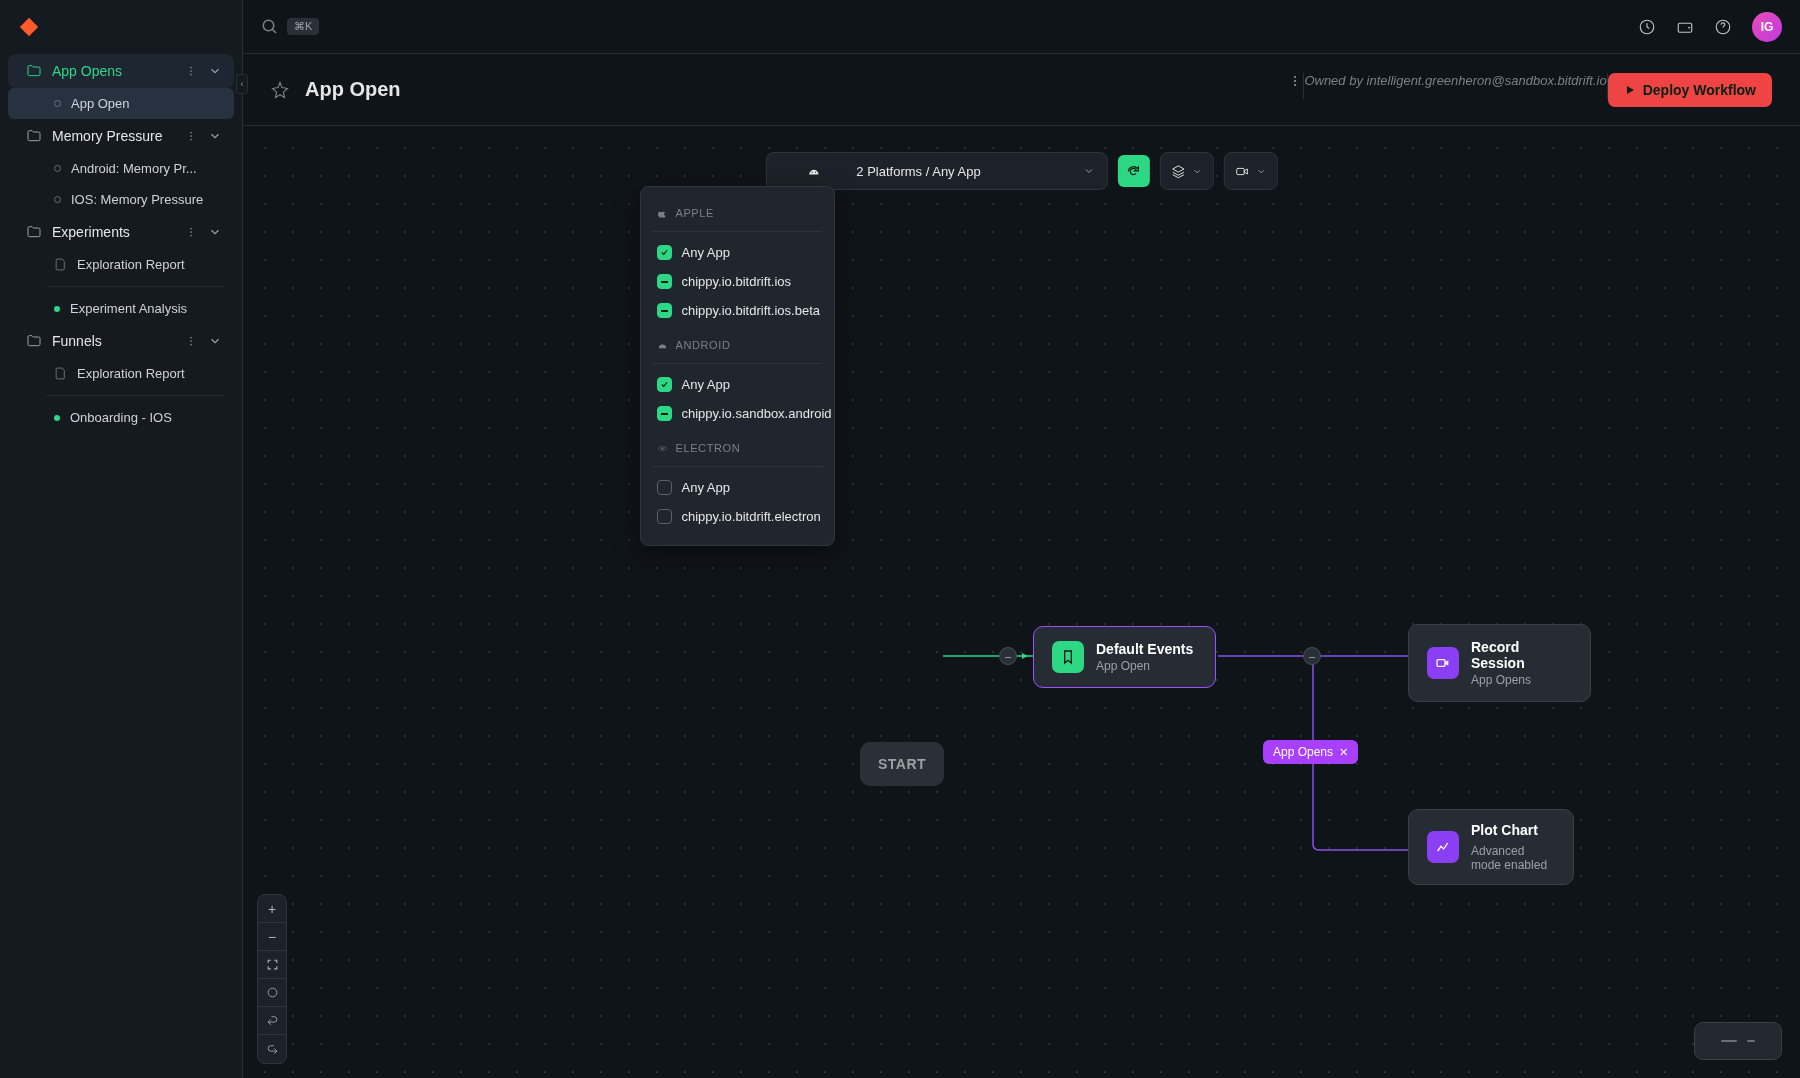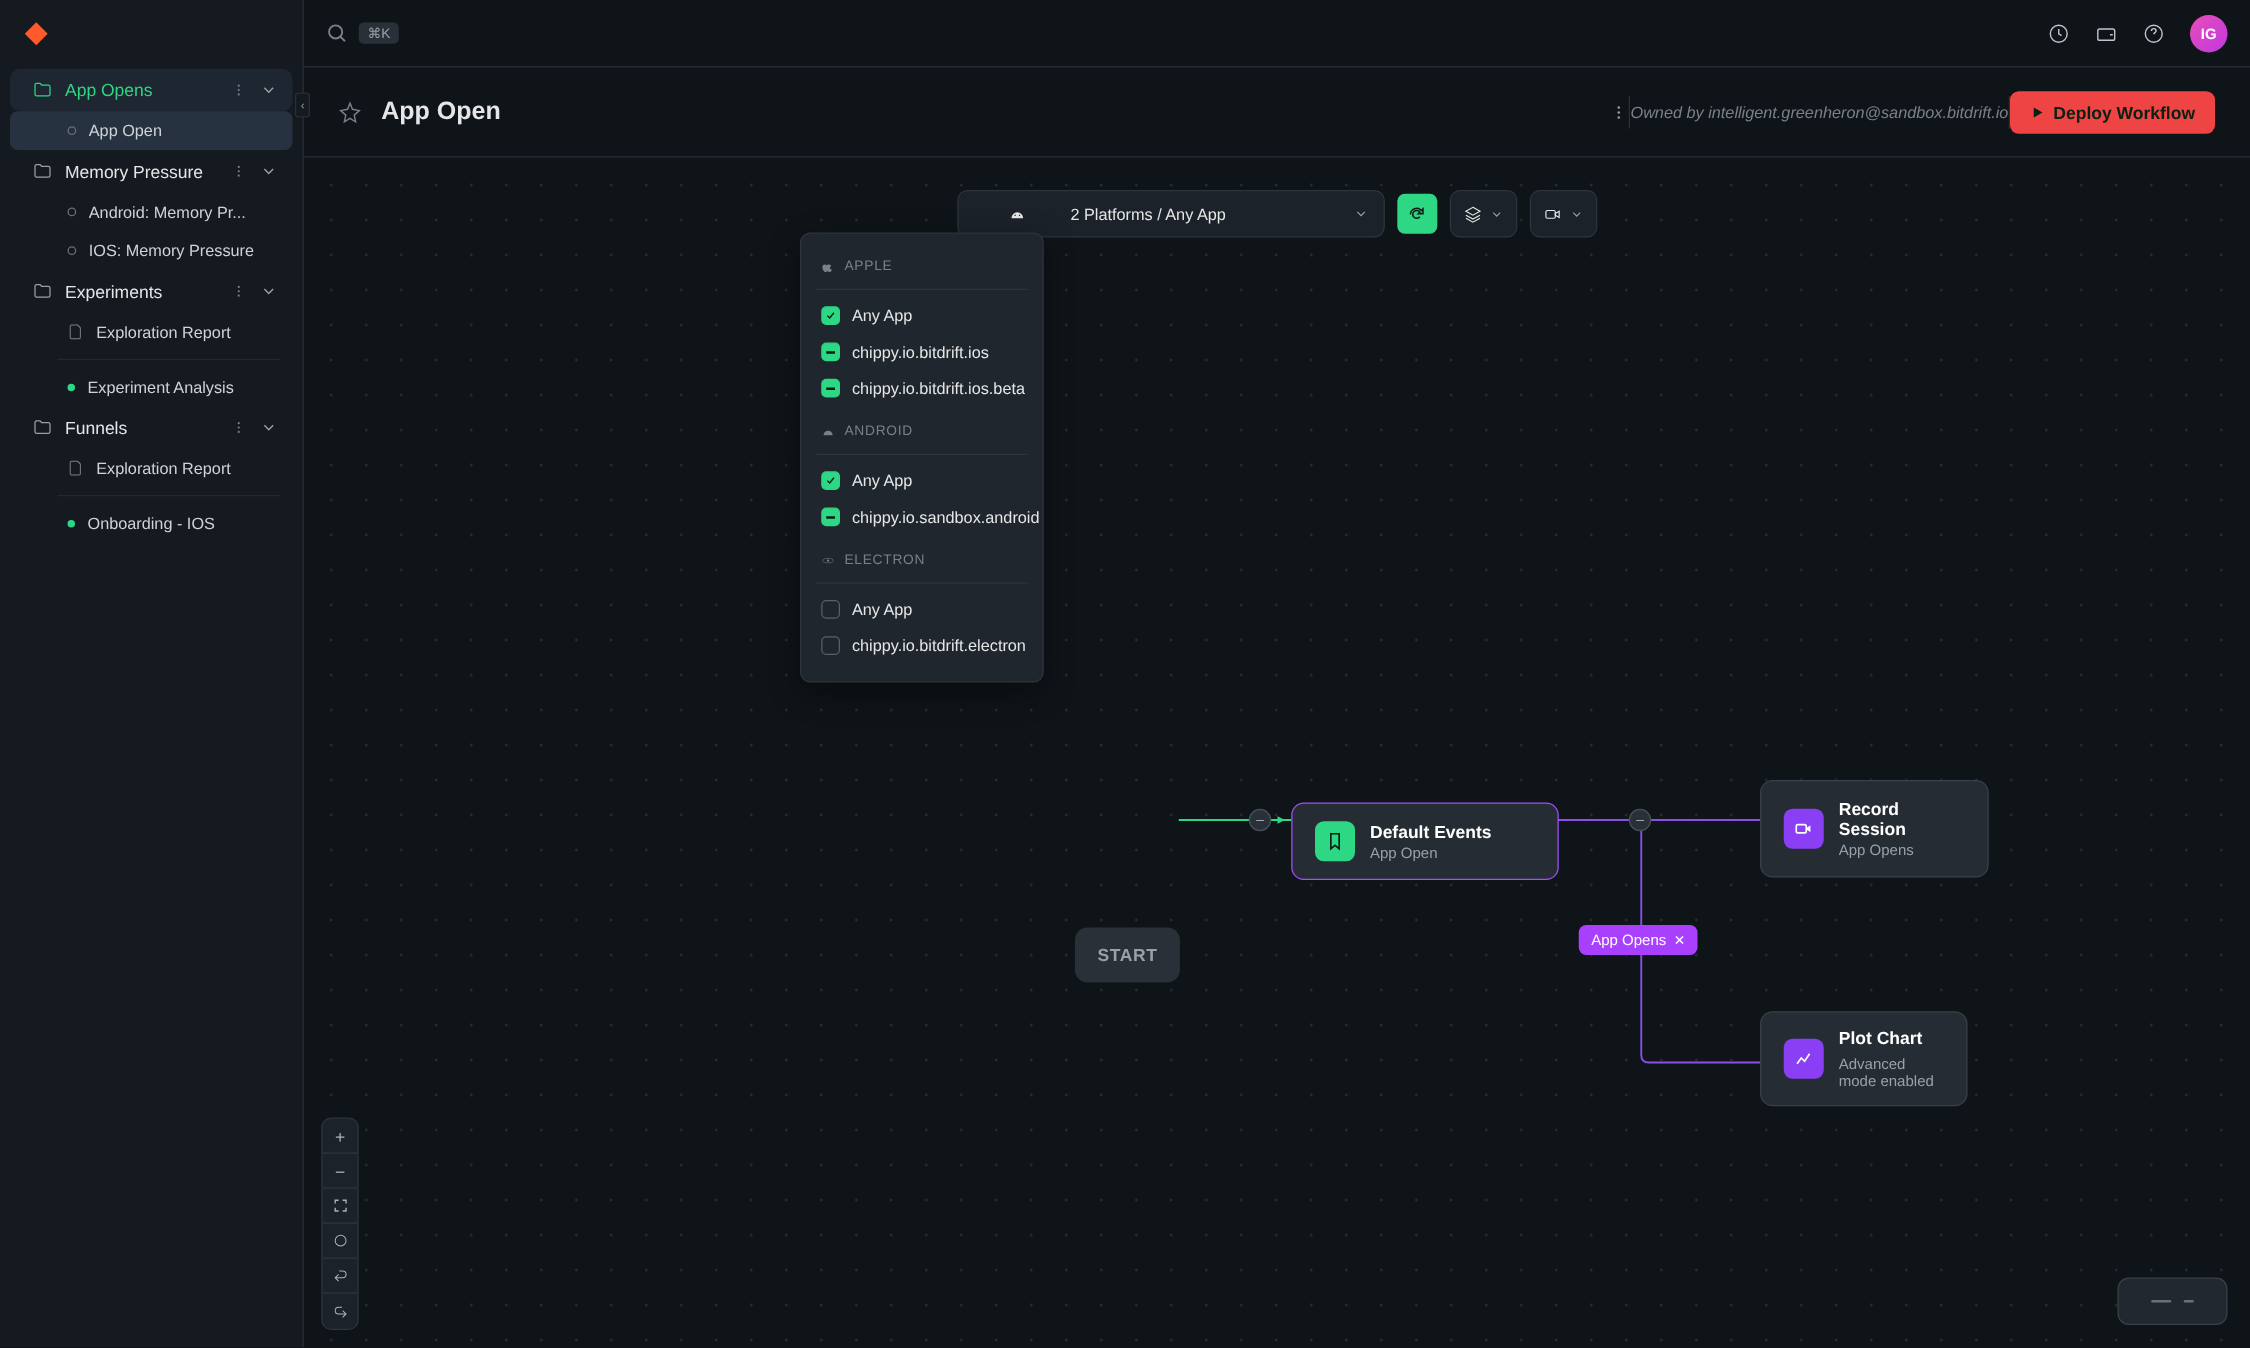--- a/index.html
+++ b/index.html
@@ -34,21 +34,21 @@
 .topbar { height: 54px; display: flex; align-items: center; padding: 0 18px; border-bottom: 1px solid #2a2f36; gap: 14px; }
 .search-box { display: flex; align-items: center; gap: 8px; }
 .search-box svg { width: 18px; height: 18px; color: #7a8088; }
 .kbd { background: #2a3038; padding: 2px 7px; border-radius: 4px; font-size: 11px; color: #9aa0a6; }
 .topbar-right { margin-left: auto; display: flex; align-items: center; gap: 20px; }
 .topbar-right .tico { width: 18px; height: 18px; color: #bfc5cb; cursor: pointer; }
 .avatar { width: 30px; height: 30px; border-radius: 50%; background: linear-gradient(135deg, #e94db8, #c038e0); display: flex; align-items: center; justify-content: center; font-size: 12px; font-weight: 600; color: #fff; }
 .subheader { height: 72px; display: flex; align-items: center; padding: 0 28px; border-bottom: 1px solid #2a2f36; gap: 16px; }
 .star { width: 18px; height: 18px; color: #7a8088; cursor: pointer; }
 .page-title { font-size: 20px; font-weight: 600; }
-.subheader-right { margin-left: auto; display: flex; align-items: center; }
+.subheader-right { margin-left: auto; display: flex; }
 .ownedby { font-size: 13px; color: #7a8088; font-style: italic; }
 .vdiv { width: 1px; height: 26px; background: #2a2f36; }
 .deploy-btn { background: #ef4444; color: #0a2012; border: none; border-radius: 7px; padding: 9px 16px; font-size: 14px; font-weight: 600; cursor: pointer; display: flex; align-items: center; gap: 7px; }
 .canvas { flex: 1; position: relative; background-image: radial-gradient(circle, #2a3038 1px, transparent 1px); background-size: 28px 28px; background-position: 8px 8px; overflow: hidden; }
 .toolbar { position: absolute; top: 26px; left: 50%; transform: translateX(-50%); display: flex; gap: 10px; align-items: center; z-index: 10; }
 .platform-sel { display: flex; align-items: center; gap: 12px; background: #1c2229; border: 1px solid #2e353d; border-radius: 8px; padding: 0 0 0 14px; height: 38px; cursor: pointer; }
 .platform-sel .pico { width: 14px; height: 14px; color: #e6e6e6; }
 .platform-text { font-size: 13px; color: #e6e6e6; padding-right: 90px; margin-left: 24px; }
 .platform-sel .chevd { margin-right: 12px; color: #9aa0a6; }
 .refresh-btn { width: 32px; height: 32px; background: #2dd784; border-radius: 6px; display: flex; align-items: center; justify-content: center; cursor: pointer; }
@@ -359,21 +359,21 @@
         <path d="M785 530 l-6 -3 v6 z" fill="#2dd784"></path>
         <path d="M975 530 L 1165 530" stroke="#8a50e8" stroke-width="1.5" fill="none"></path>
         <path d="M1070 530 L 1070 718 Q 1070 724 1076 724 L 1165 724" stroke="#8a50e8" stroke-width="1.5" fill="none"></path>
       </svg>
 
       <div class="node start">
         <span class="start-label">START</span>
       </div>
       <div class="conn-dot" style="left:756px;top:521px">–</div>
 
-      <div class="node card sel" style="left:790px;top:516px;width:214px">
+      <div class="node card sel" style="left:790px;top:500px;width:183px">
         <div class="node-icon green">
             <svg width="16" height="16" viewBox="0 0 24 24">
               <path d="M7 3h10v18l-5-4-5 4z" fill="none" stroke="currentColor" stroke-width="2"></path>
             </svg>
           </div>
         <div class="node-text">
           <span class="node-title">Default Events</span>
           <span class="node-sub">App Open</span>
         </div>
       </div>

